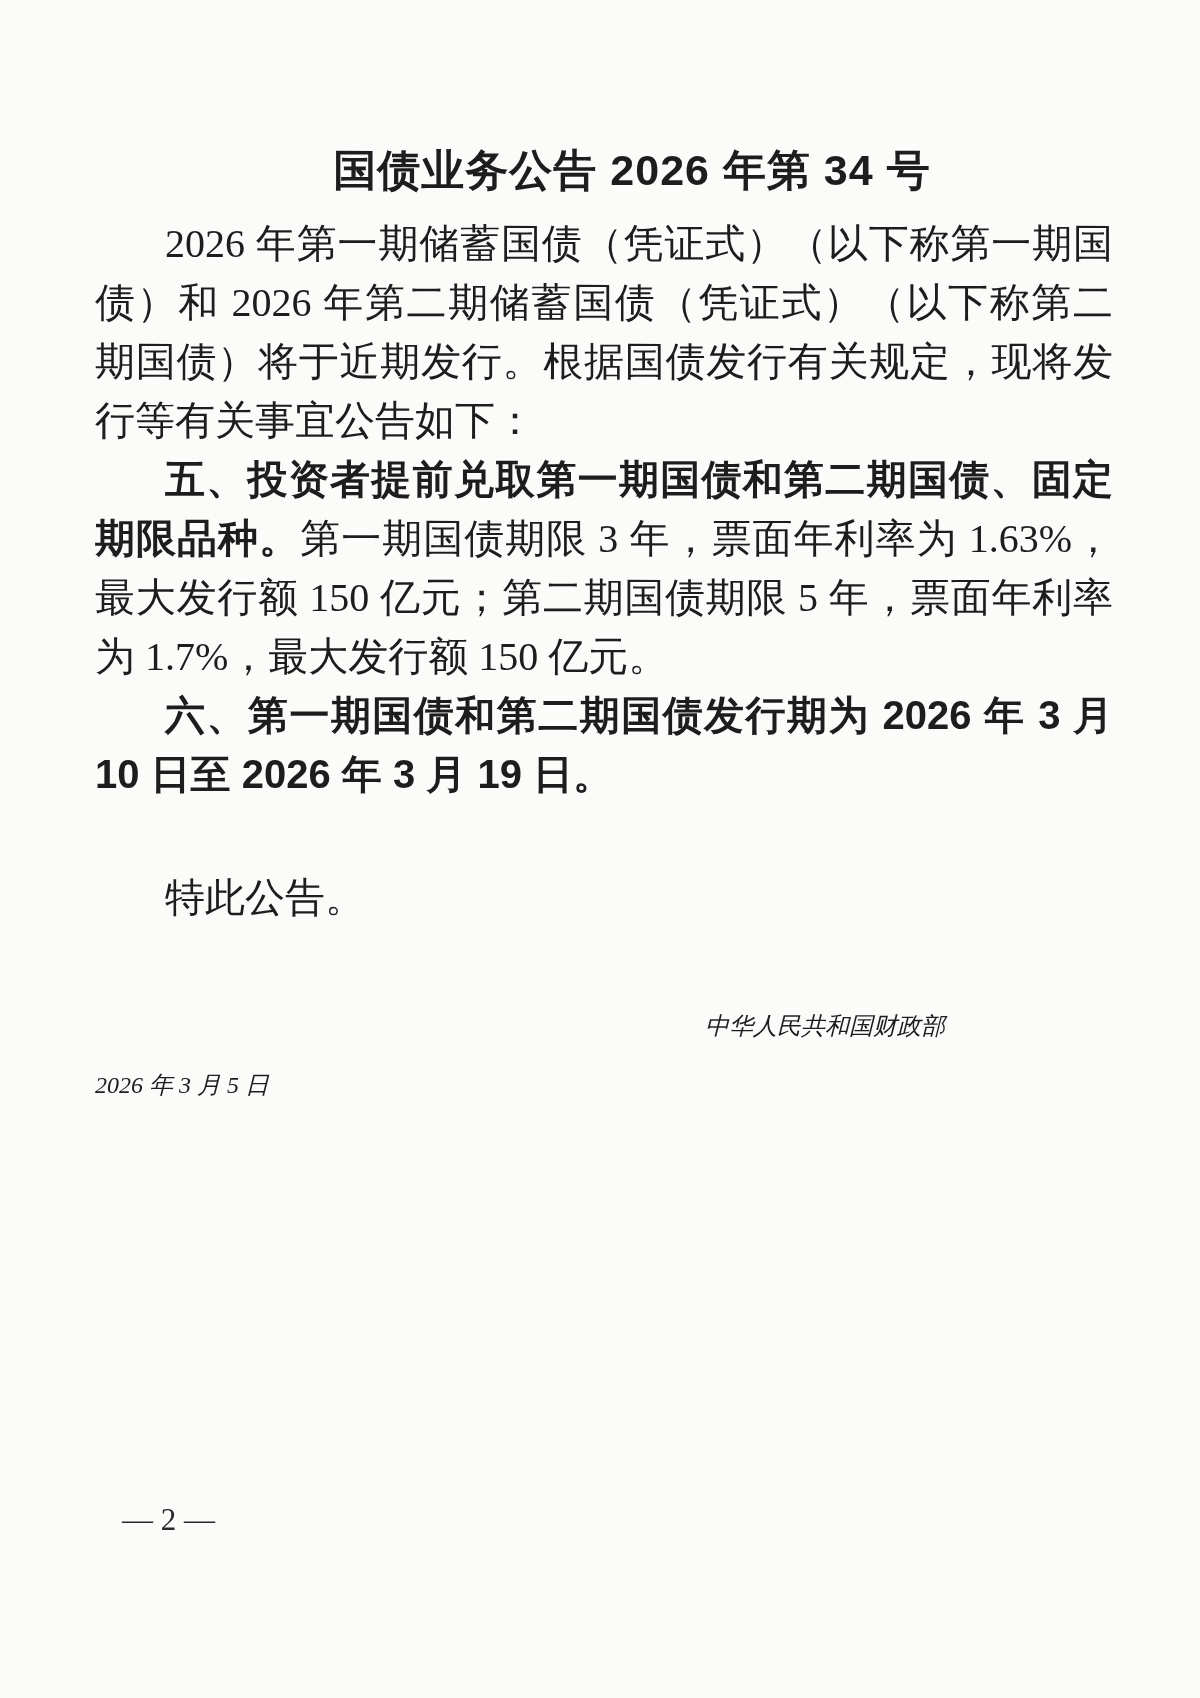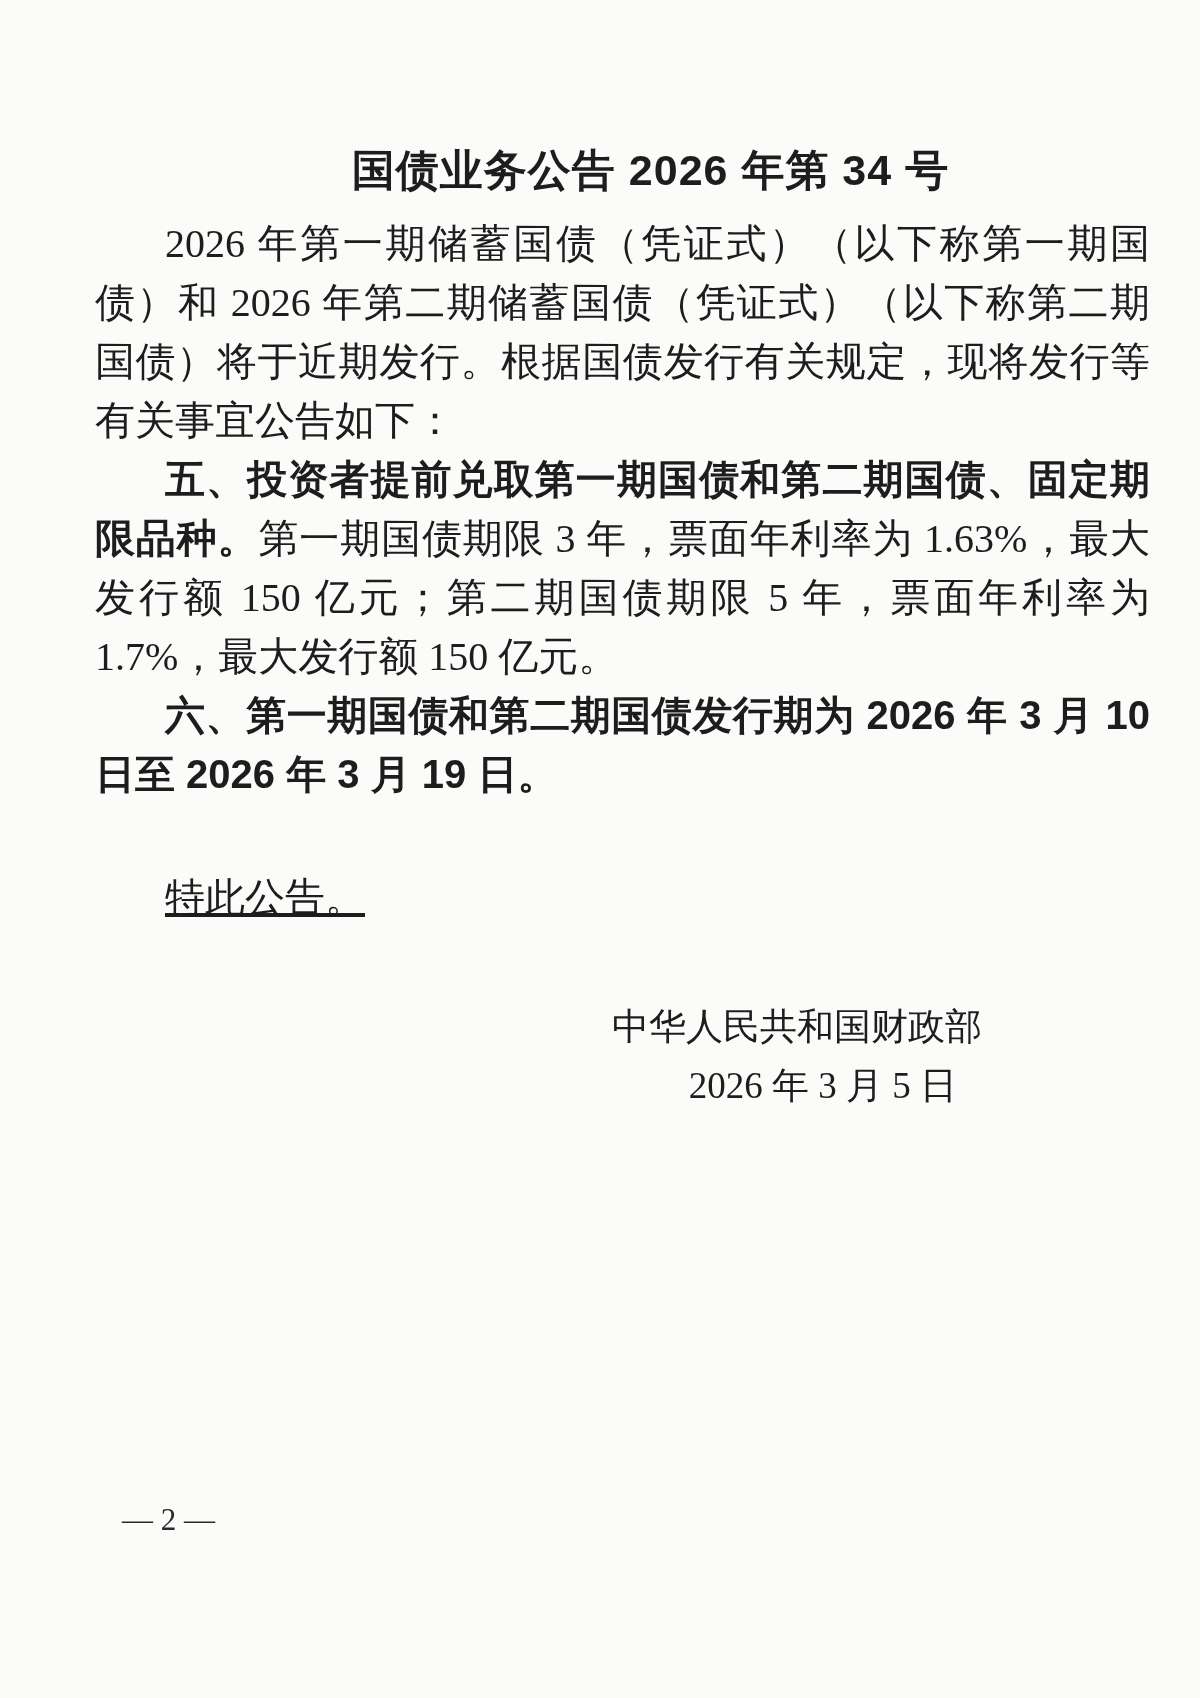--- a/index.html
+++ b/index.html
@@ -12,21 +12,21 @@
     height: 1698px;
     font-family: "Liberation Serif", "DejaVu Serif", serif;
     color: #1d1d1d;
   }
   .page {
     position: relative;
     width: 1200px;
     height: 1698px;
     box-sizing: border-box;
     background: #fbfbfa;
-    padding: 144px 50px 0 95px;
+    padding: 144px 87px 0 95px;
     overflow: hidden;
   }
   .doc-title {
     margin: 0 0 18px 0;
     font-family: "Liberation Sans", "DejaVu Sans", sans-serif;
     font-weight: 700;
     font-size: 43px;
     line-height: 52px;
     text-align: center;
     letter-spacing: 1px;
@@ -43,33 +43,33 @@
   .regular {
     font-family: "Liberation Serif", "DejaVu Serif", serif;
     font-weight: 400;
   }
   .bold {
     font-family: "Liberation Sans", "DejaVu Sans", sans-serif;
     font-weight: 700;
   }
   .closing {
     margin-top: 64px;
-    text-decoration: underline;
   }
   .signature {
     margin-top: 70px;
-    font-size: 37px;
+    font-size: 24px;
     line-height: 59px;
+    font-style: italic;
   }
   .signature .issuer {
     text-align: right;
     padding-right: 168px;
   }
   .signature .date {
-    text-align: right;
+    text-align: left;
     padding-right: 193px;
   }
   .footer {
     position: absolute;
     top: 1500px;
     left: 122px;
     font-size: 31px;
     line-height: 40px;
     color: #2a2a2a;
     font-family: "Liberation Serif", "DejaVu Serif", serif;

